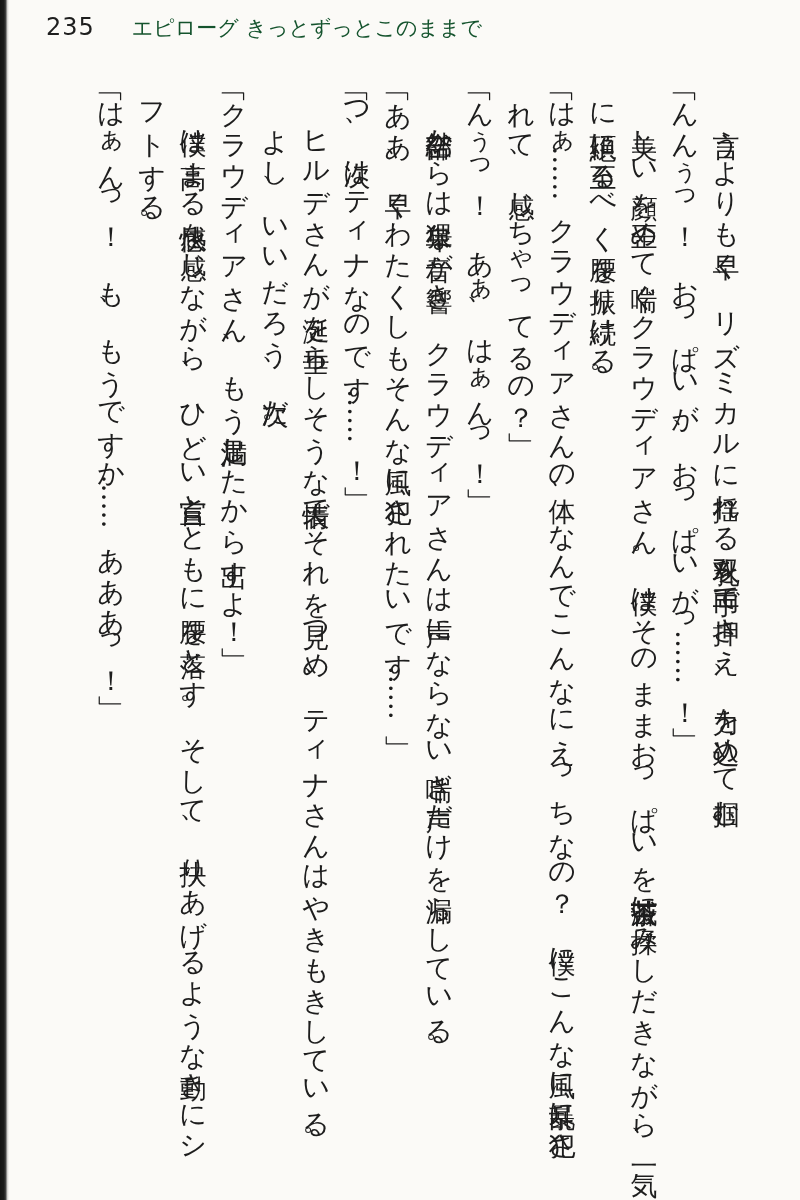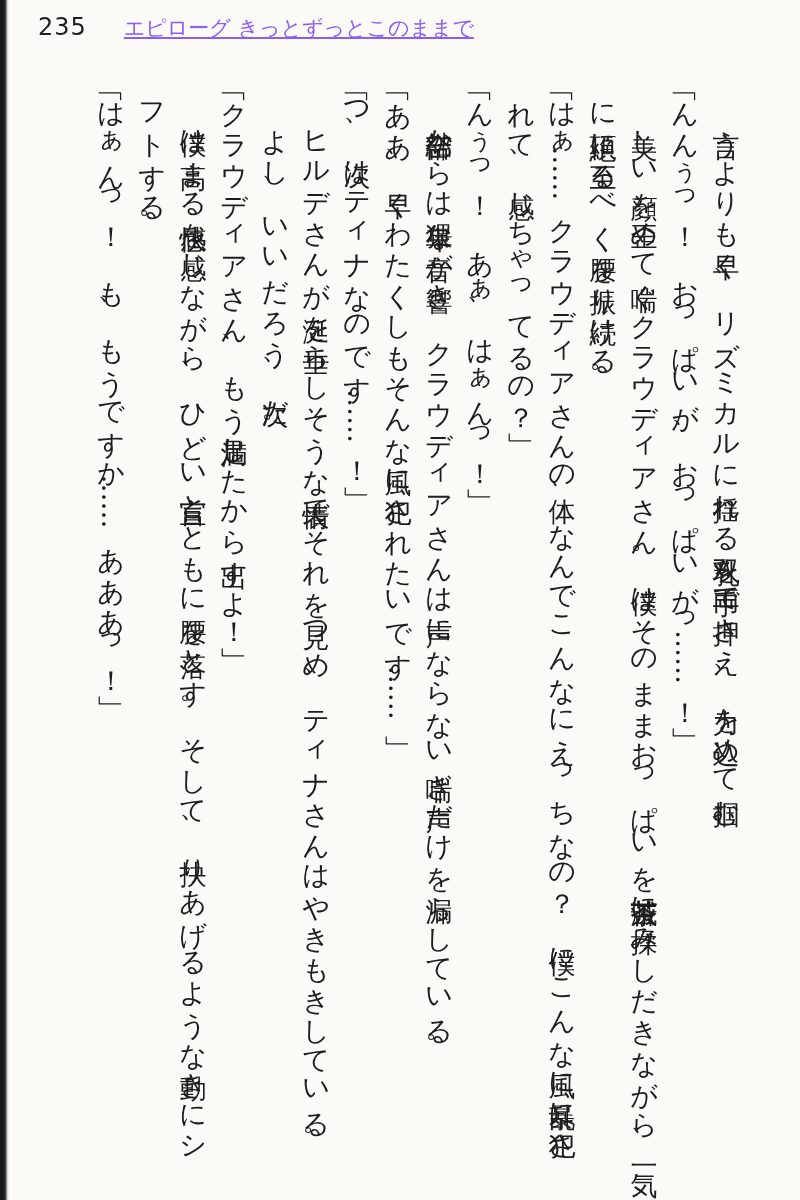--- a/index.html
+++ b/index.html
@@ -19,27 +19,27 @@
   }
   .page-header {
     position: absolute; top: 13px; left: 38px;
     display: flex; align-items: baseline;
     white-space: nowrap;
   }
   .page-number {
     font-size: 24px; letter-spacing: 1px;
     color: #1e1e1e;
     font-family: "DejaVu Sans", "Liberation Sans", sans-serif;
+    margin-left: 8px;
   }
   .chapter-title {
     margin-left: 37px;
     font-size: 21px;
-    color: #8b5cf6;
+    color: #14532d;
     font-family: "DejaVu Sans", "Liberation Sans", sans-serif;
-    text-decoration: underline;
   }
   .text-block {
     position: absolute; top: 84px; right: 53px;
     height: 1080px;
     writing-mode: vertical-rl;
     -webkit-writing-mode: vertical-rl;
     text-orientation: mixed;
     font-family: "DejaVu Serif", "Liberation Serif", serif;
     font-size: 27px;
     line-height: 41px;

